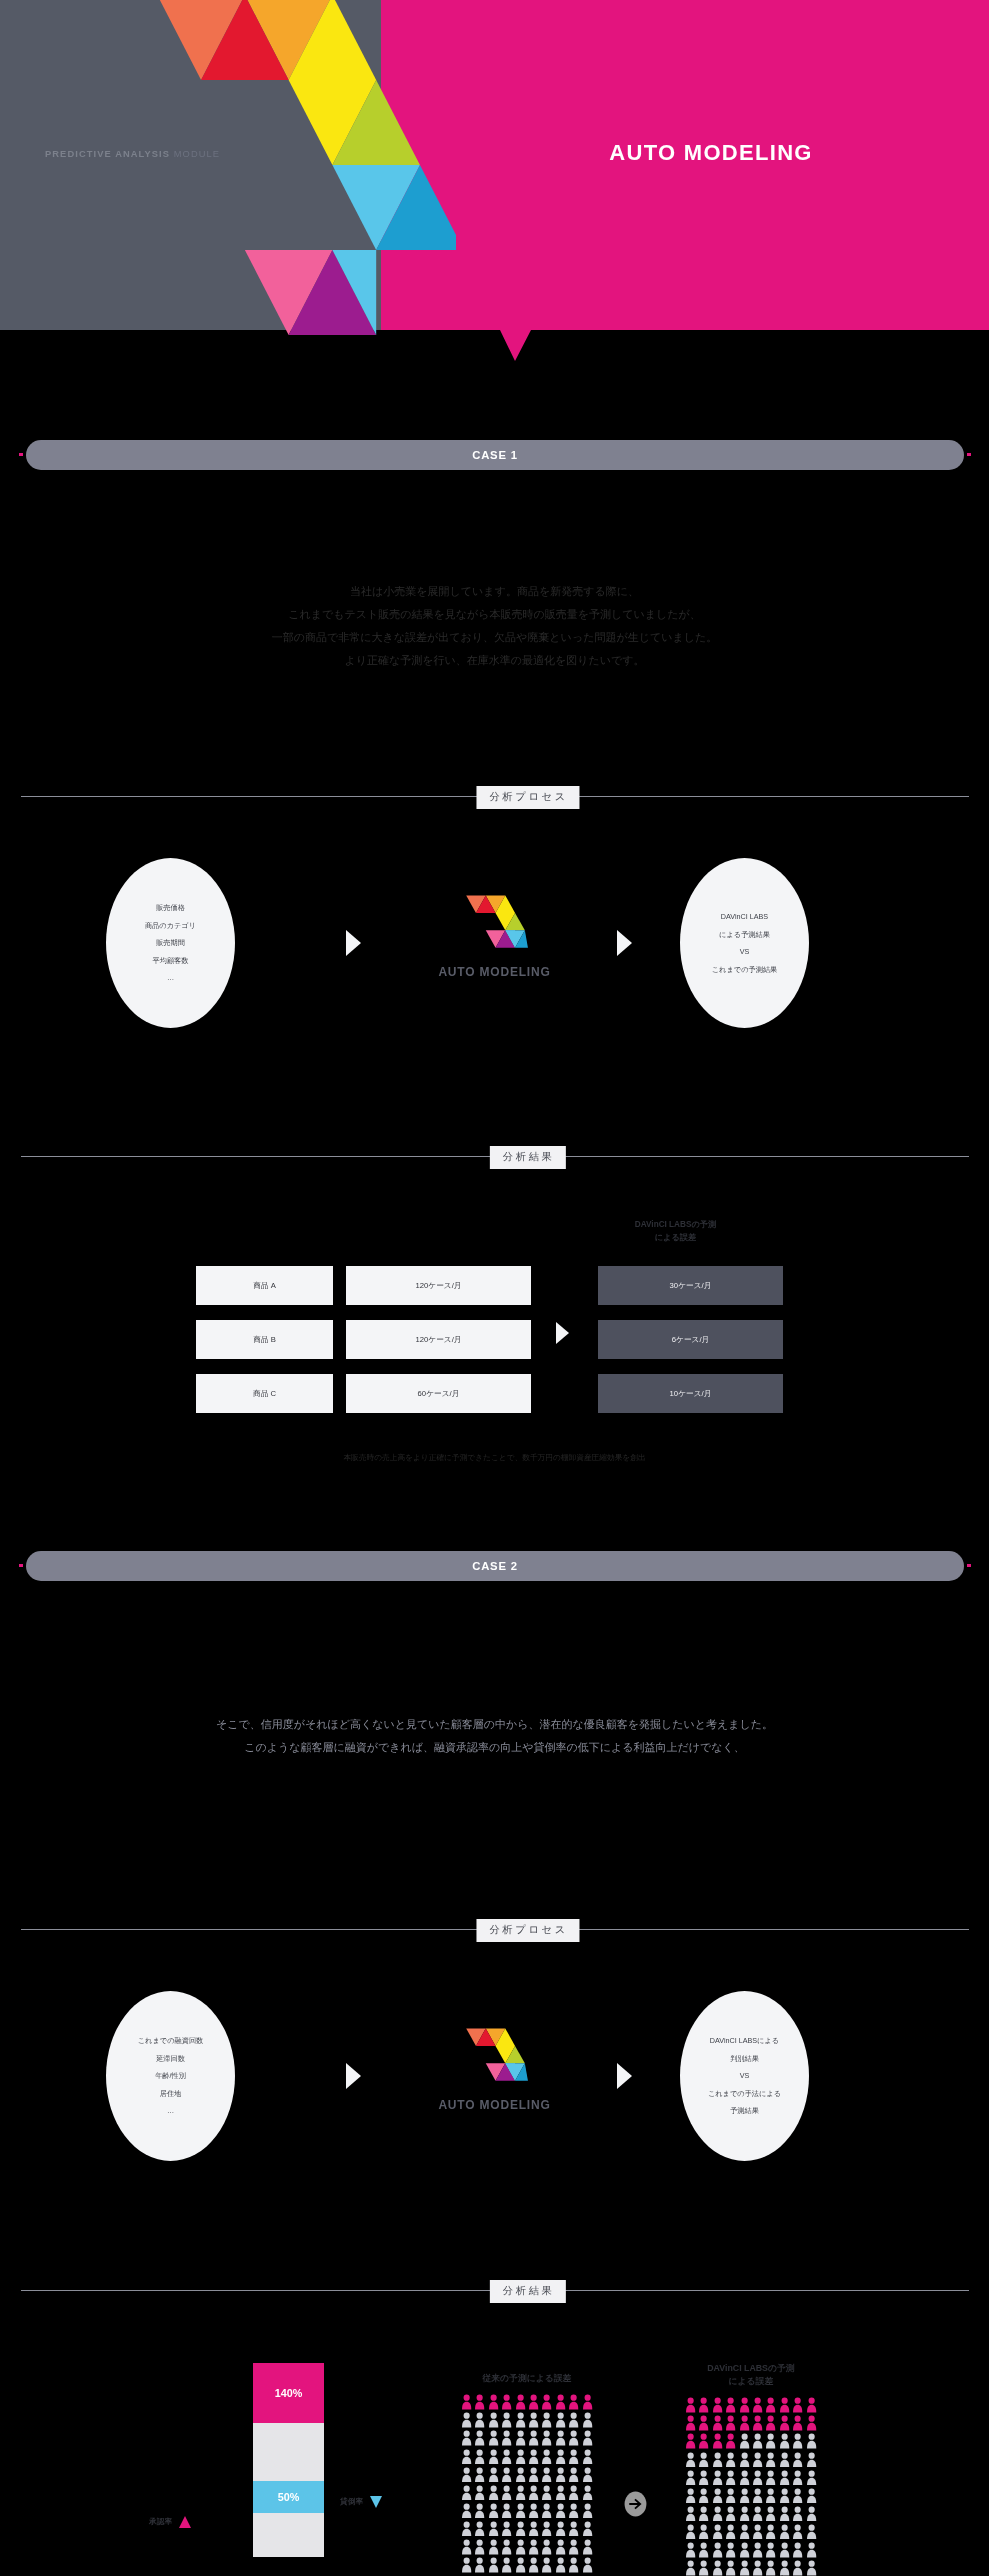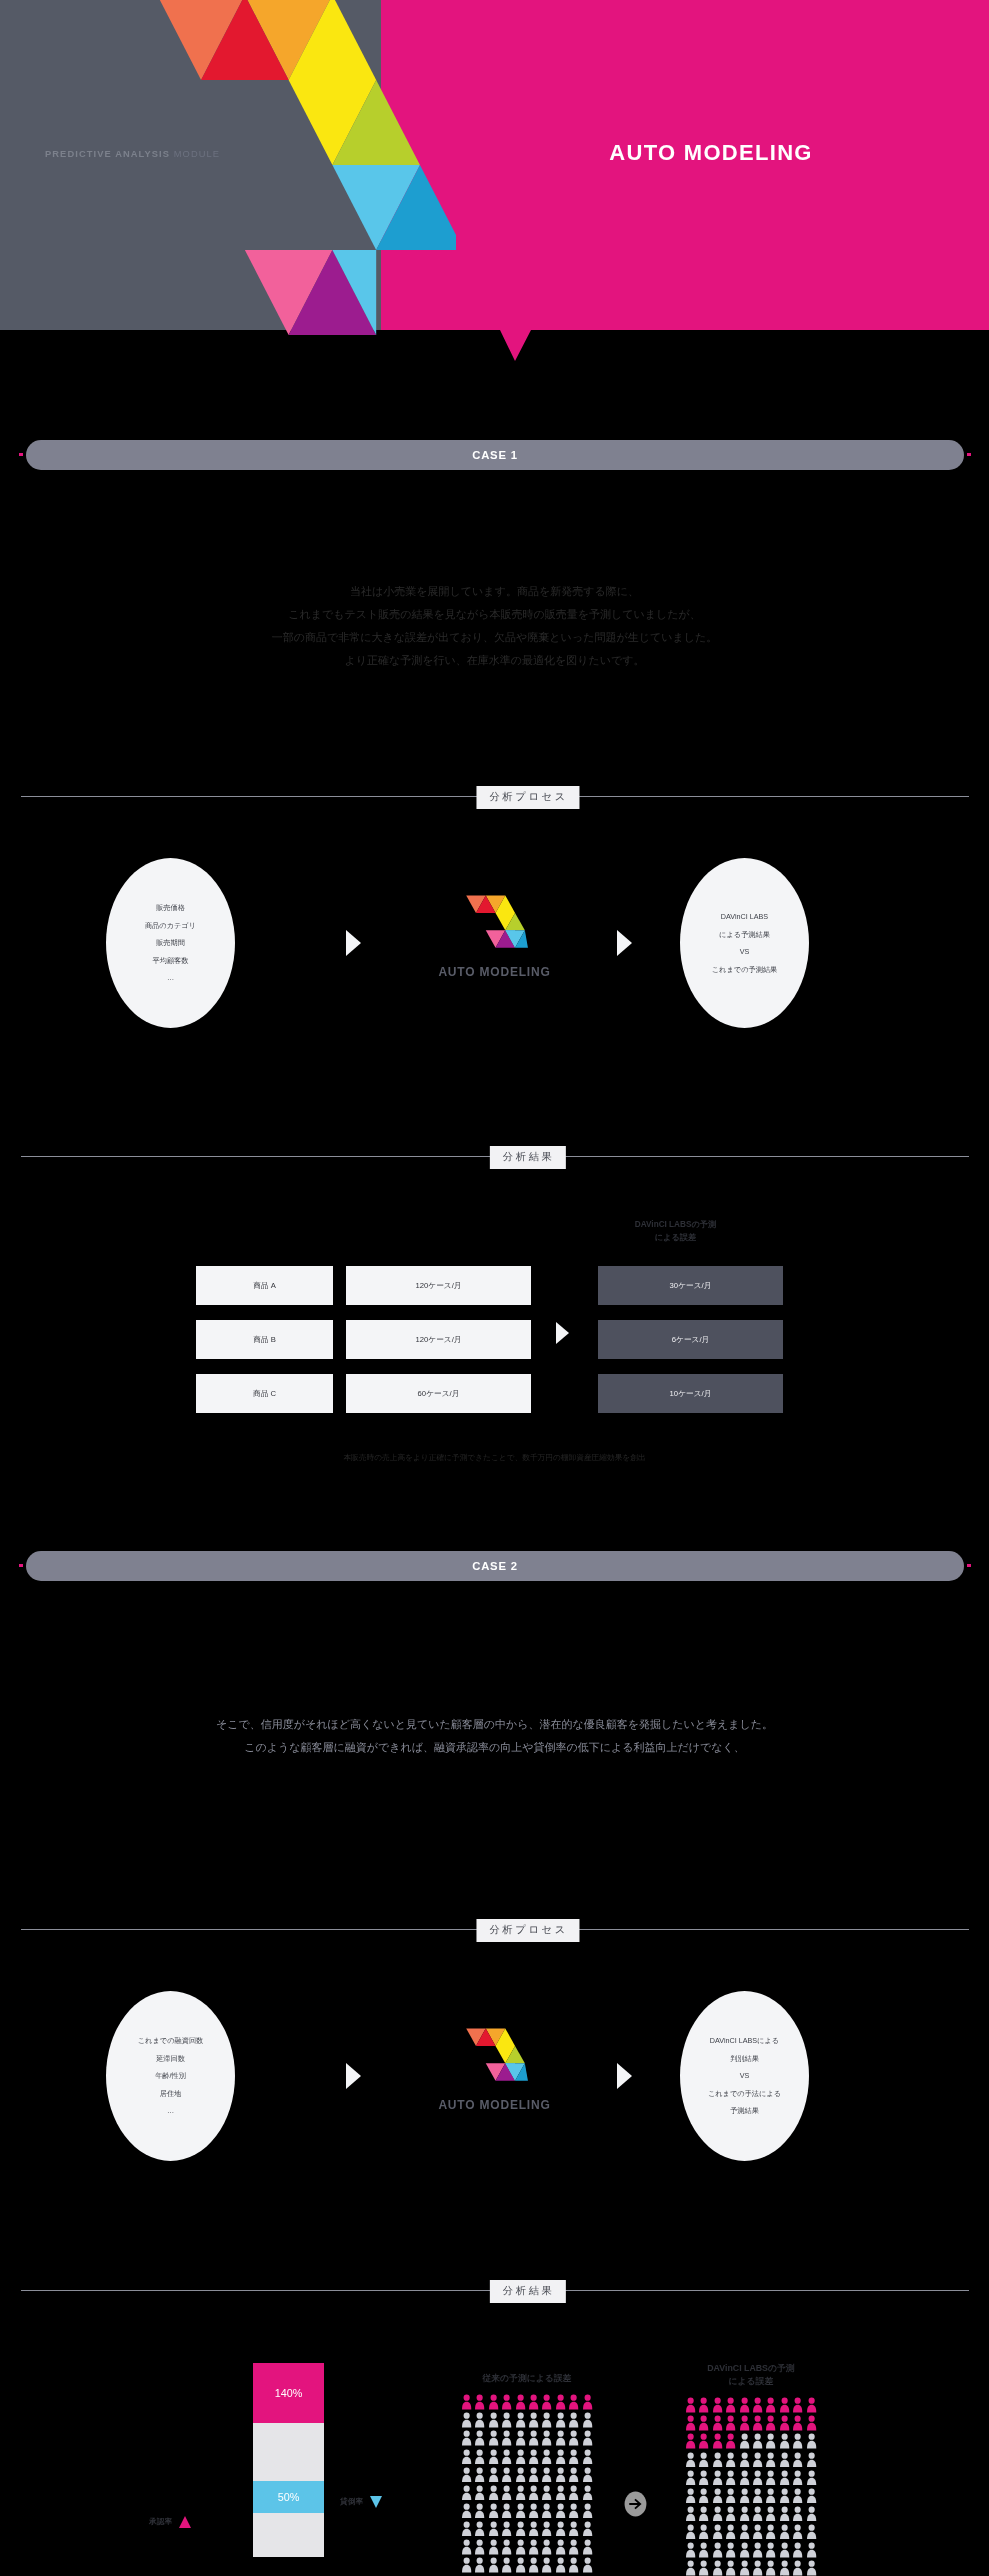--- a/index.html
+++ b/index.html
@@ -201,21 +201,21 @@
     position: absolute;
     width: 989px;
     text-align: center;
     font-size: 7.7px;
     color: #262626;
   }
 
   
   .stackbar { position: absolute; left: 253px; top: 2363px; width: 71px; }
   .stackbar .seg { width: 71px; display: flex; align-items: center; justify-content: center;
-                   font-size: 10.8px; font-weight: normal; color: #ffffff; }
+                   font-size: 10.8px; font-weight: bold; color: #ffffff; }
   .stackbar .s-pink  { height: 60px; background: #e3147e; }
   .stackbar .s-gap1  { height: 58px; background: #e5e5e8; }
   .stackbar .s-blue  { height: 32px;  background: #5cc4e8; }
   .stackbar .s-gap2  { height: 44px;  background: #e5e5e8; }
 
   .legend { position: absolute; display: flex; align-items: center; gap: 7.2px;
             color: #2f3138; font-size: 7.7px; font-weight: bold; }
   .tri-up { width: 0; height: 0; border-left: 6.7px solid transparent;
             border-right: 6.7px solid transparent; border-bottom: 12.4px solid #e3147e; }
   .tri-down { width: 0; height: 0; border-left: 6.7px solid transparent;

